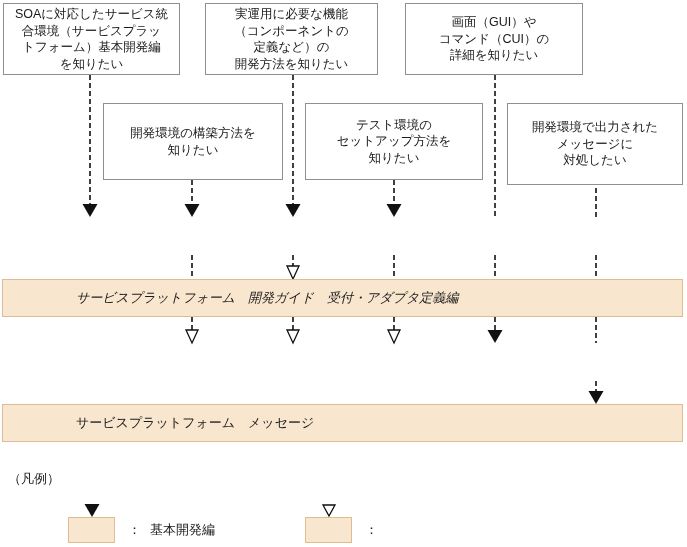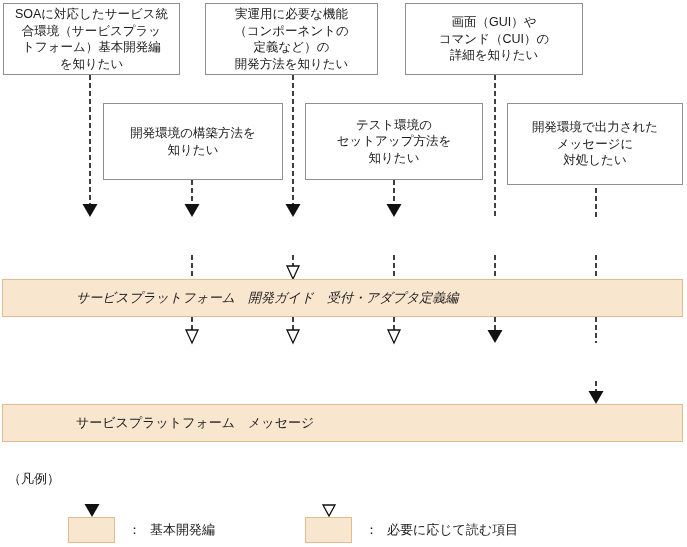--- a/index.html
+++ b/index.html
@@ -130,17 +130,16 @@
 
   <div class="legend-item second">
     <div class="swatch">
       <svg width="17" height="13" viewBox="0 0 17 13">
         <polygon points="2.5,1 14.5,1 8.5,12" fill="#ffffff" stroke="#111111" stroke-width="1.3"></polygon>
       </svg>
       <div class="sbox"></div>
     </div>
     <div class="legend-text">
       <span>：</span>
-      <span>必要に応じて読む項目</span>
     </div>
   </div>
 
 </div>
 
 </body></html>

